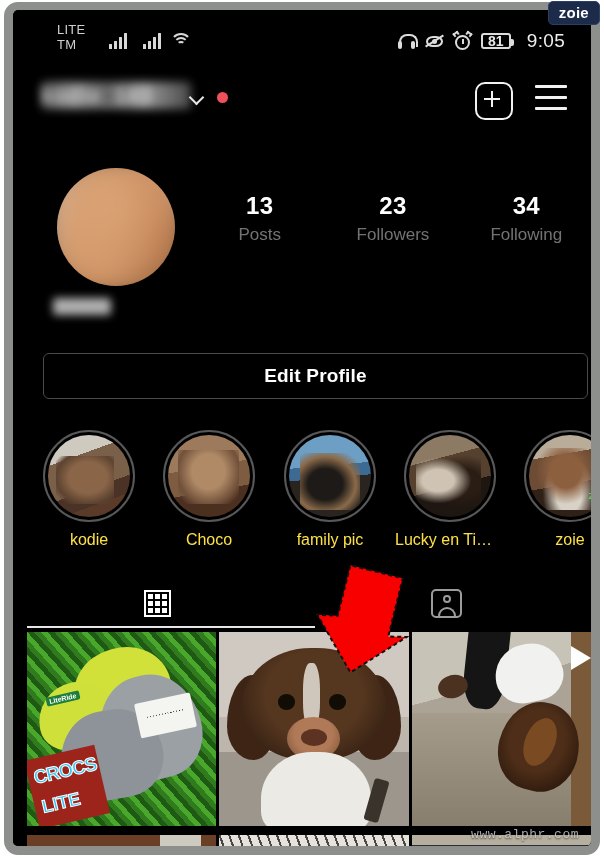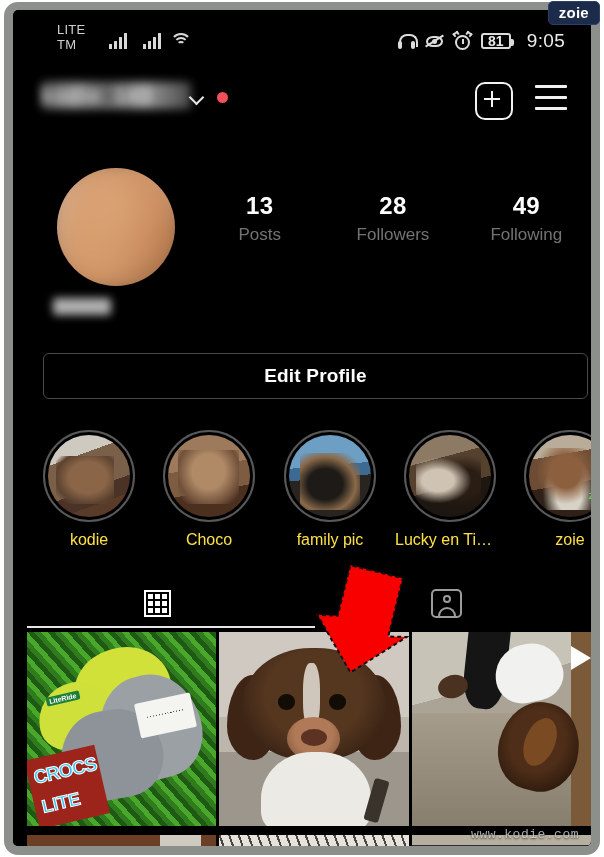--- a/index.html
+++ b/index.html
@@ -319,25 +319,25 @@
         <div class="blurimg"></div>
       </div>
       <div class="bioname"></div>
 
       <div class="stats">
         <div class="stat">
           <div class="n">13</div>
           <div class="l">Posts</div>
         </div>
         <div class="stat">
-          <div class="n">28</div>
+          <div class="n">23</div>
           <div class="l">Followers</div>
         </div>
         <div class="stat">
-          <div class="n">49</div>
+          <div class="n">34</div>
           <div class="l">Following</div>
         </div>
       </div>
 
       <div class="editbtn">Edit Profile</div>
 
       <div class="highlights">
         <div class="hl" id="hl0">
           <div class="ring">
             <div class="img th0"></div>
@@ -437,18 +437,18 @@
         <div class="cell q2"></div>
         <div class="cell q3"></div>
       </div>
 
       <div class="arrow">
         <svg viewBox="0 0 96 108" xmlns="http://www.w3.org/2000/svg">
           <polygon points="40,2 76,2 76,62 94,58 48,106 2,58 22,54 22,2" fill="#f90000" stroke="#111111" stroke-width="2" stroke-dasharray="4 3"></polygon>
         </svg>
       </div>
 
-      <div class="wm">www.kodie.com</div>
+      <div class="wm">www.alphr.com</div>
     </div>
   </div>
 
   <div class="alphr">zoie</div>
 </div>
 
 </body></html>

